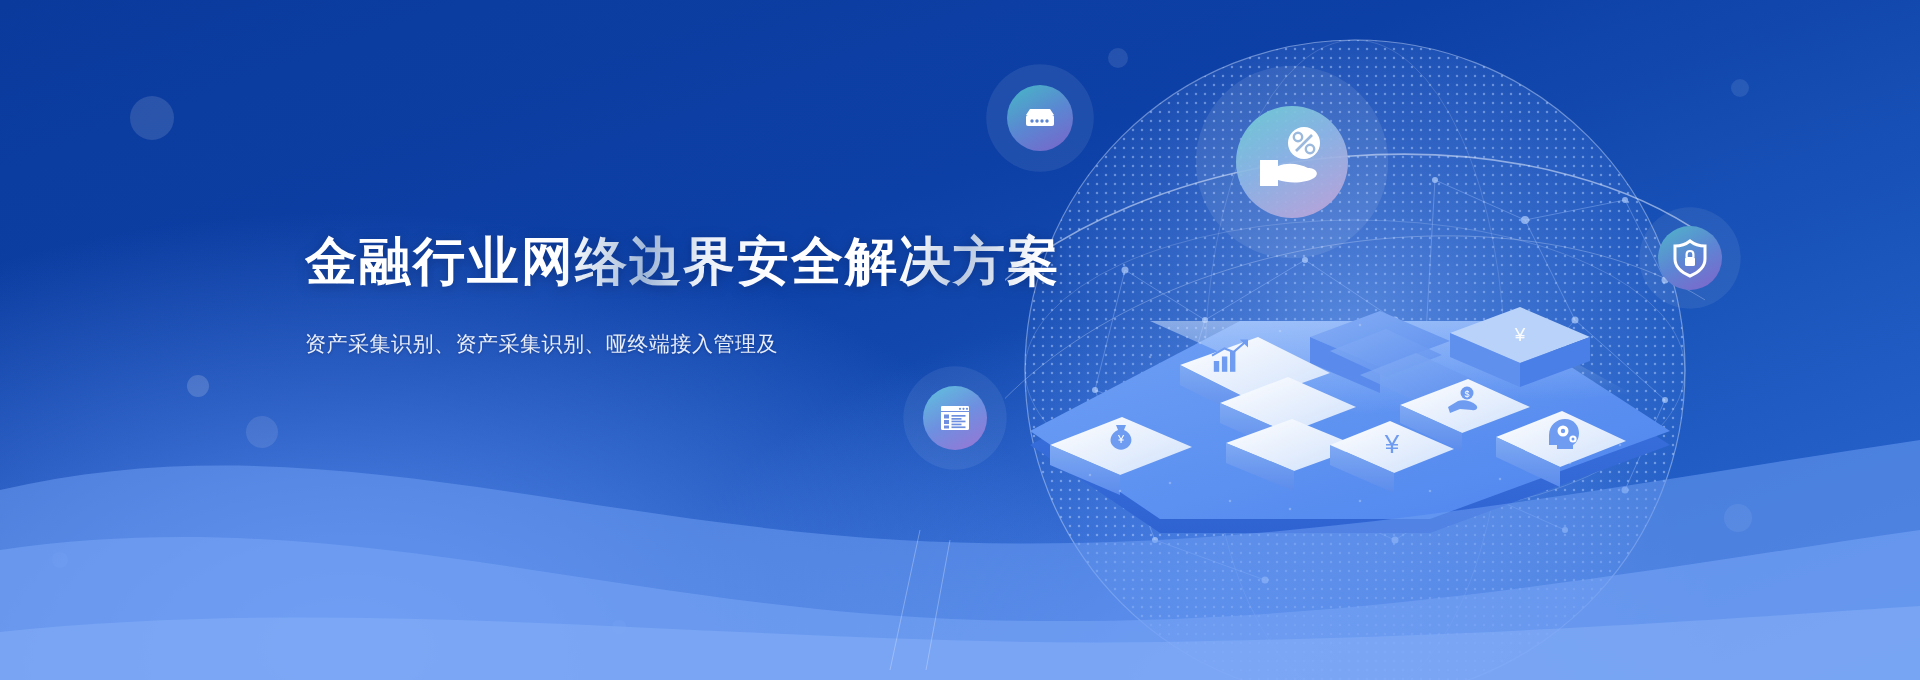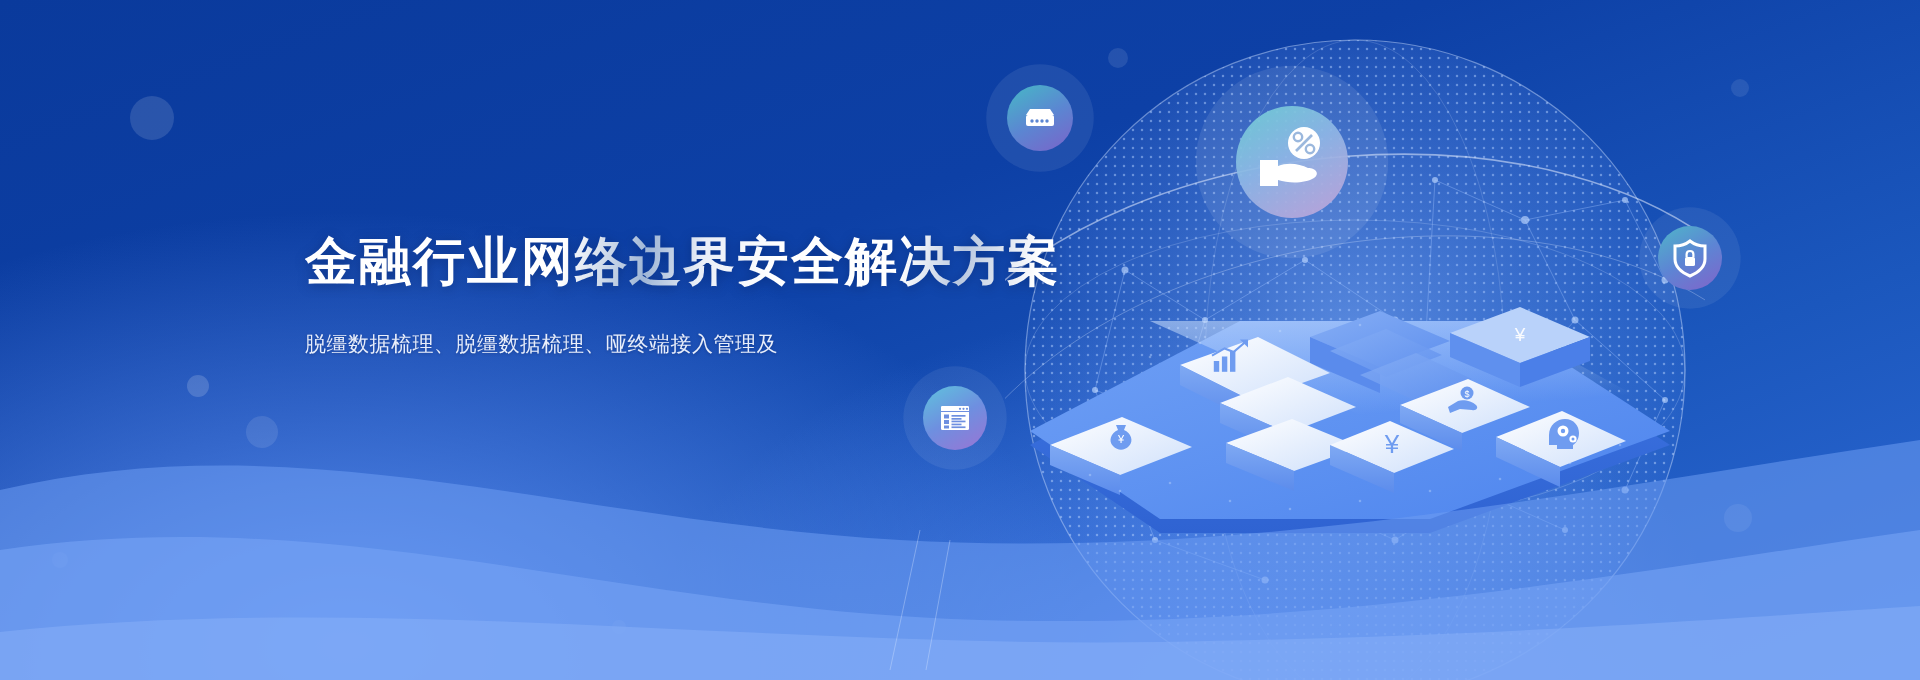--- a/index.html
+++ b/index.html
@@ -325,17 +325,17 @@
   <svg style="position:absolute;left:880px;top:520px;width:340px;height:160px;" viewBox="0 0 340 160">
     <g stroke="#dce9ff" stroke-width="1" opacity=".35">
       <line x1="40" y1="10" x2="10" y2="150"></line>
       <line x1="70" y1="20" x2="46" y2="150"></line>
     </g>
   </svg>
 
   <div id="copy">
     <h1 class="title">金融行业网络边界安全解决方案</h1>
     <p class="subtitle">
-      <span class="ln">脱缰数据梳理、脱缰数据梳理、哑终端接入管理及</span>
+      <span class="ln">资产采集识别、资产采集识别、哑终端接入管理及</span>
     </p>
   </div>
 
 </div>
 
 </body></html>

